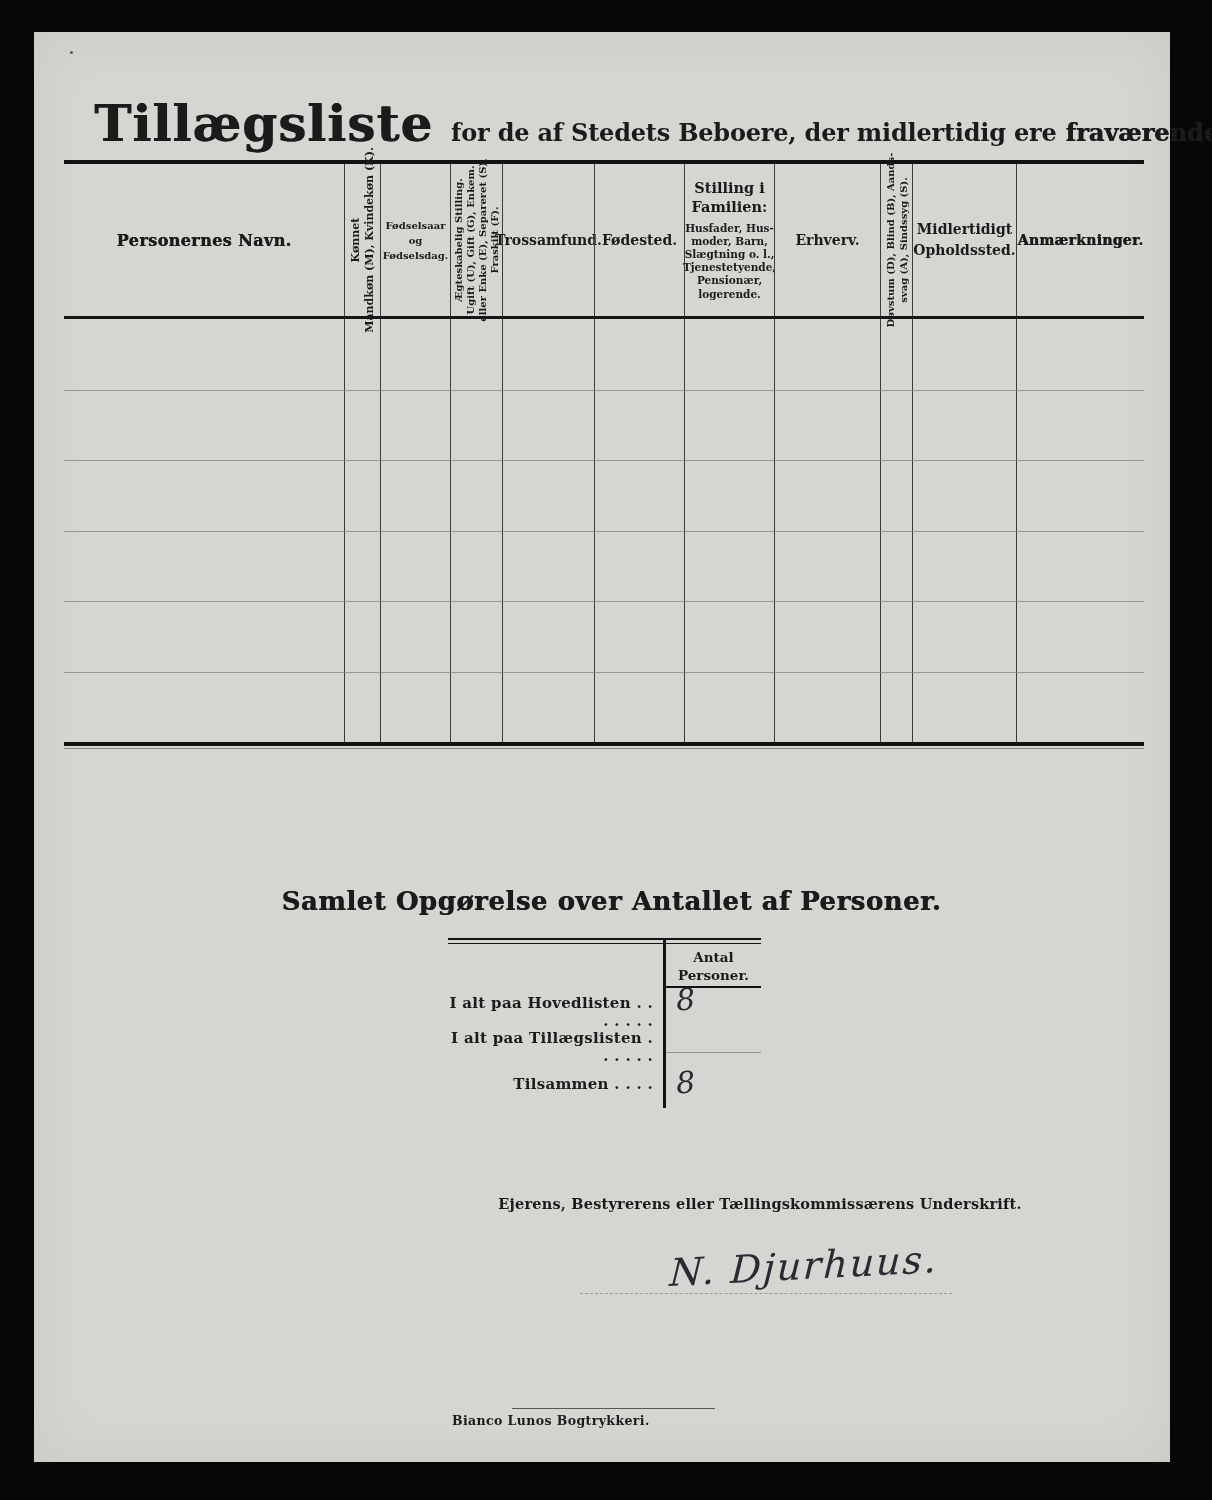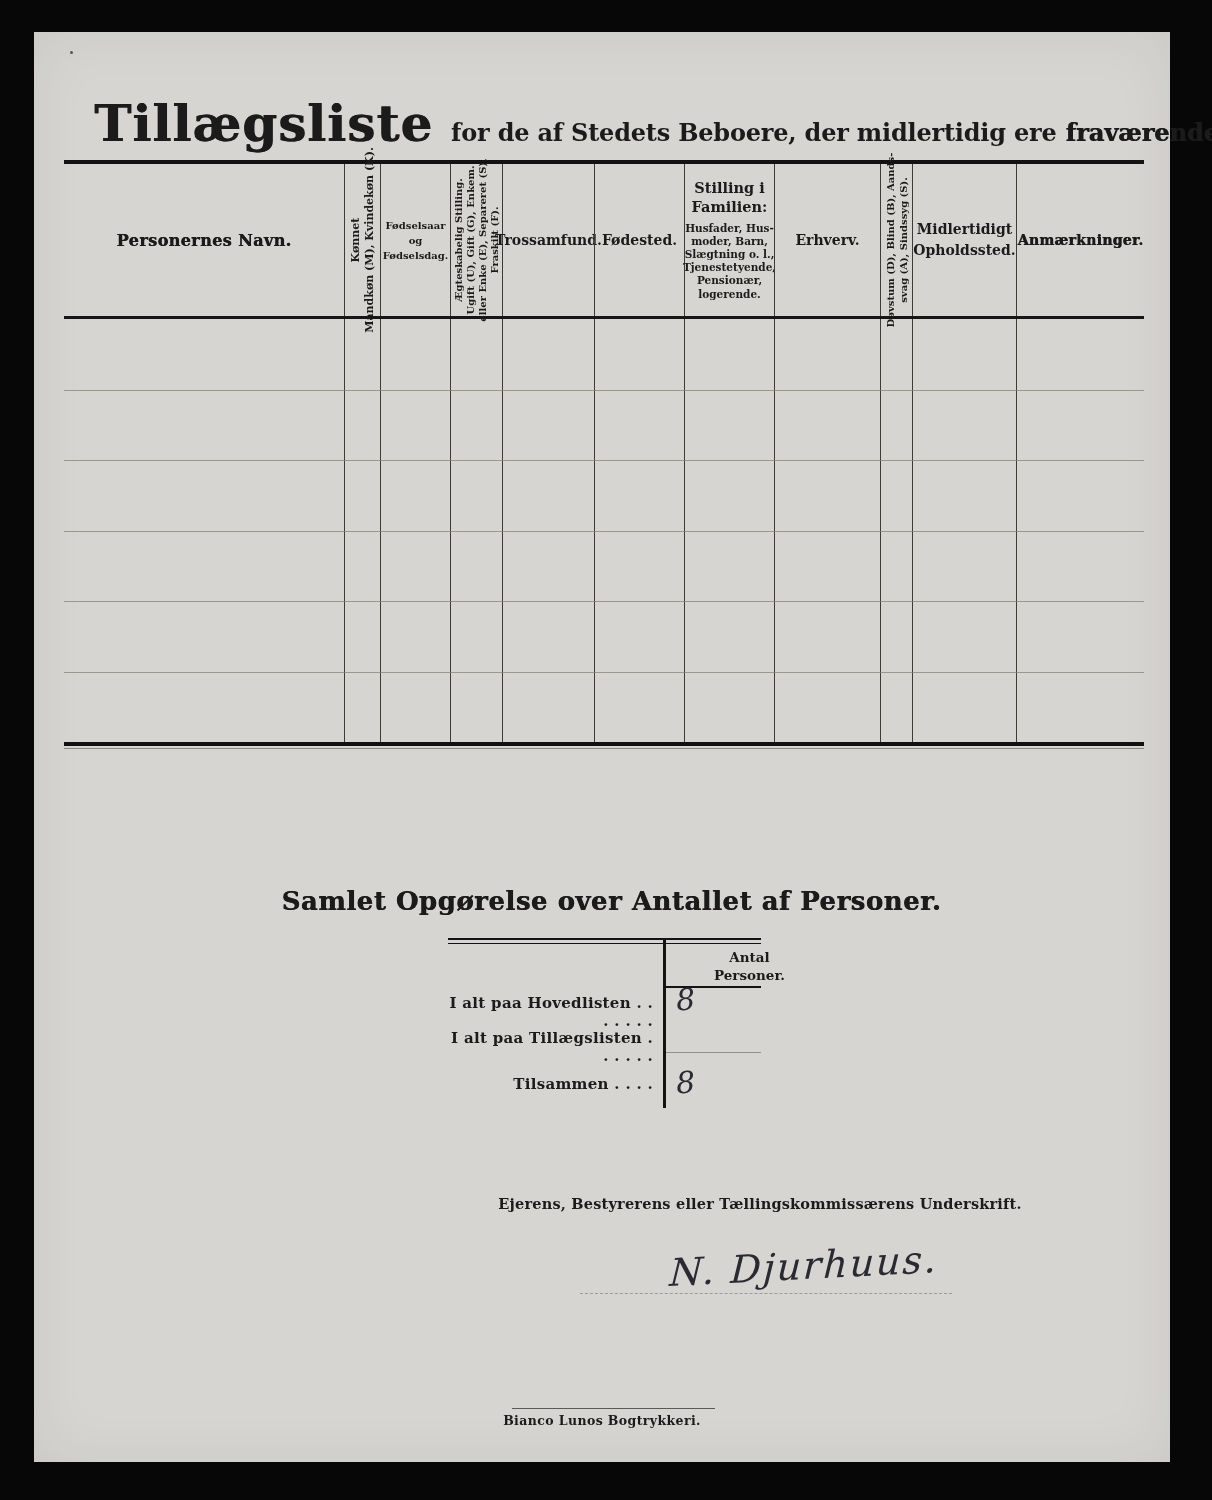--- a/index.html
+++ b/index.html
@@ -79,21 +79,21 @@
   .sum-title {
     position: absolute; left: 16px; top: 854px; width: 1051px;
     text-align: center; font-size: 26px; font-weight: bold;
     letter-spacing: .5px; text-shadow: .5px 0 0 currentColor; margin-left: 36px;
   }
   .sumbox { position: absolute; left: 414px; top: 906px; width: 313px; height: 170px; }
   .sum-toprule { position: absolute; left: 0; top: 0; width: 100%; height: 3px;
     border-top: 2px solid #141414; border-bottom: 1px solid #141414; }
   .sum-vline { position: absolute; left: 215px; top: 2px; bottom: 0; width: 3px; background: #131313; }
   .sum-head { position: absolute; left: 218px; top: 10px; width: 95px; text-align: center;
-    font-size: 13.5px; font-weight: bold; line-height: 1.35; padding-left: 36px; }
+    font-size: 13.5px; font-weight: bold; line-height: 1.35; }
   .sum-headrule { position: absolute; left: 218px; top: 48px; width: 95px; border-top: 2px solid #131313; }
   .sum-faintrule { position: absolute; left: 218px; top: 114px; width: 95px; border-top: 1px solid rgba(90,88,82,.55); }
   .sum-label { position: absolute; left: 0; width: 205px; text-align: right;
     font-size: 15px; font-weight: bold; letter-spacing: .3px; }
   .sum-label.row0 { top: 56px; }
   .sum-label.row1 { top: 91px; }
   .sum-label.row2 { top: 137px; }
   .sum-value {
     position: absolute; left: 228px; width: 70px;
     font-style: italic; font-size: 30px; color: var(--handwriting, #2a2a33);
@@ -113,21 +113,21 @@
   .sig-script {
     position: absolute; left: 600px; top: 1212px; width: 340px; text-align: center;
     font-style: italic; font-size: 38px; letter-spacing: 2px;
     color: var(--handwriting, #2a2a33);
     transform: rotate(-3deg) skewX(-6deg);
   }
 
   
   .foot-rule { position: absolute; left: 478px; top: 1376px; width: 203px;
     border-top: 1px solid rgba(60,58,52,.8); }
-  .foot-text { position: absolute; left: 418px; top: 1381px; width: 300px; text-align: center;
+  .foot-text { position: absolute; left: 418px; top: 1381px; width: 300px; 
     font-size: 12.5px; font-weight: bold; letter-spacing: .4px; }
 </style>
 </head>
 <body>
 
 <div class="page">
   <div class="speck"></div>
 
   <div class="titleband">
     <span class="t-main">Tillægsliste</span>

